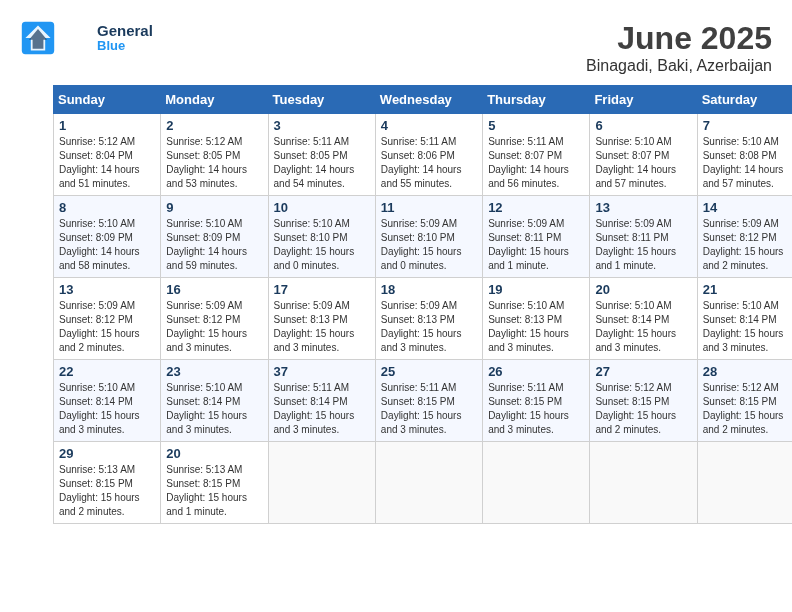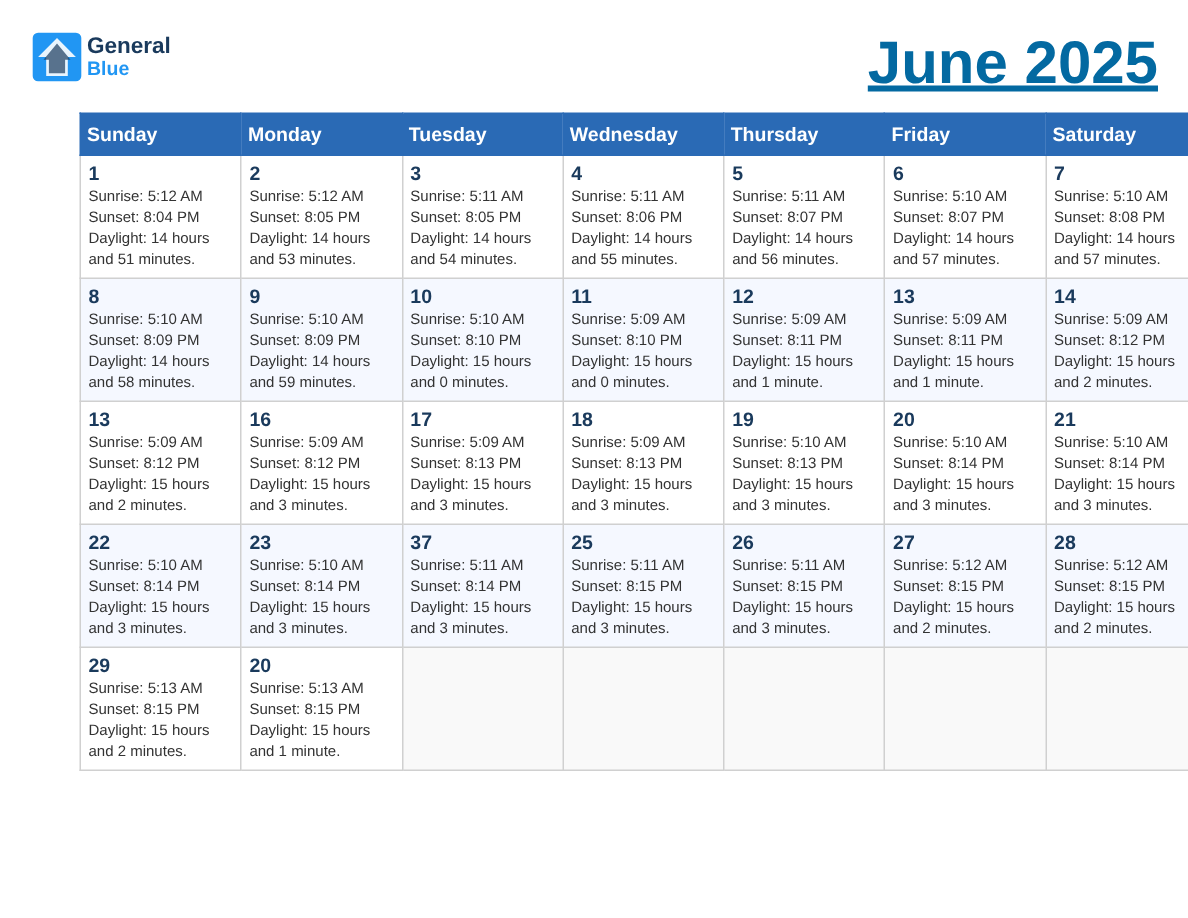--- a/index.html
+++ b/index.html
@@ -12,34 +12,34 @@
     }
     .header-area {
       display: flex;
       justify-content: space-between;
       align-items: flex-start;
       margin-bottom: 10px;
     }
     .logo {
       display: flex;
       align-items: center;
+      gap: 39px;
     }
     .logo-icon {
       width: 36px;
       height: 36px;
       margin-right: 2px;
     }
     .title-area {
       text-align: right;
     }
     .calendar-title {
-      font-size: 40px;
+      font-size: 32px;
       font-weight: bold;
-      color: #0369a1;
-      text-decoration: underline;
+      color: #404040;
     }
     .calendar-subtitle {
       font-size: 16px;
       color: #333;
     }
     table {
       width: 100%;
       border-collapse: collapse;
       table-layout: fixed;
       margin-left: 33px;
@@ -91,20 +91,21 @@
       <polygon points="20,6 34,20 28,20 28,34 12,34 12,20 6,20" fill="white" opacity="0.9"></polygon>
       <polygon points="20,10 30,22 26,22 26,32 14,32 14,22 10,22" fill="#1a3a5c" opacity="0.7"></polygon>
     </svg>
     <div>
       <div style="font-size:15px;font-weight:bold;color:#1a3a5c;line-height:1.1;">General</div>
       <div style="font-size:13px;font-weight:bold;color:#2196f3;line-height:1.1;">Blue</div>
     </div>
   </div>
   <div class="title-area">
     <div class="calendar-title">June 2025</div>
+    <div class="calendar-subtitle">Binagadi, Baki, Azerbaijan</div>
   </div>
 </div>
 
 <table>
   <thead>
     <tr>
       <th>Sunday</th>
       <th>Monday</th>
       <th>Tuesday</th>
       <th>Wednesday</th>

